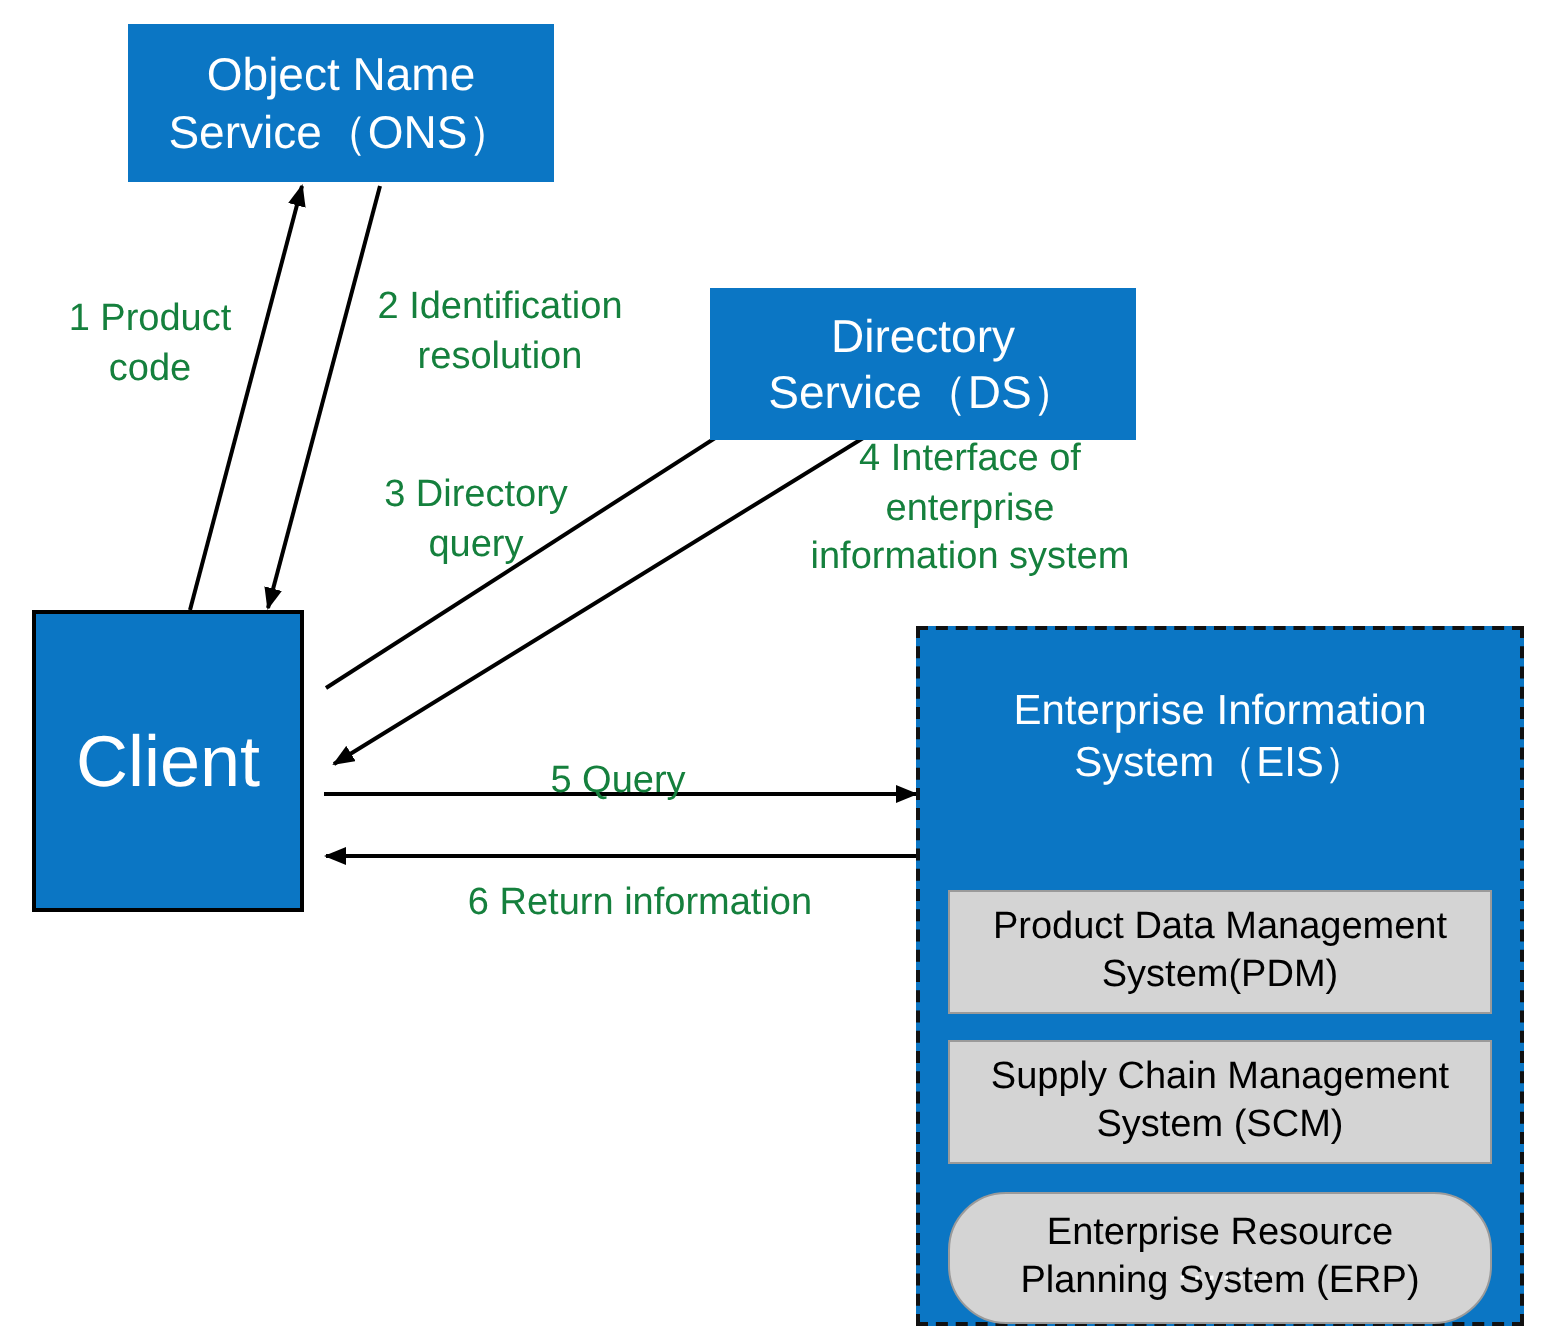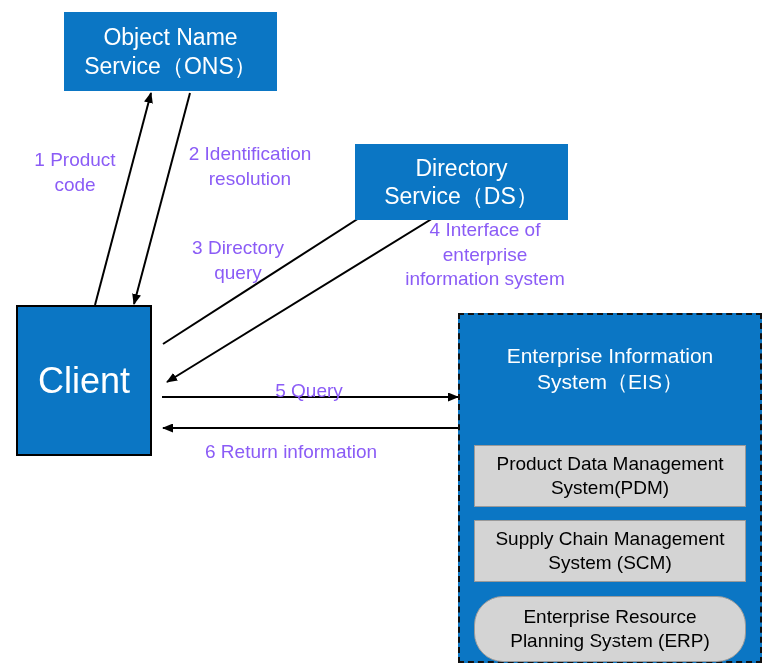--- a/index.html
+++ b/index.html
@@ -93,31 +93,31 @@
     top: 312px;
     text-align: center;
     color: #ffffff;
     font-size: 19px;
     letter-spacing: 1px;
   }
 
   
   .edge-label {
     position: absolute;
-    color: #8b5cf6;
+    color: #15803d;
     font-size: 19px;
     line-height: 1.3;
     white-space: pre-line;
   }
   #label-1 { left: 10px;  top: 148px; width: 130px; text-align: center; }
   #label-2 { left: 170px; top: 142px; width: 160px; text-align: center; }
   #label-3 { left: 168px; top: 236px; width: 140px; text-align: center; }
   #label-4 { left: 390px; top: 218px; width: 190px; text-align: center; }
   #label-5 { left: 215px; top: 379px; width: 160px; text-align: center; margin-left: 14px; }
-  #label-6 { left: 205px; top: 440px; width: 230px; text-align: left; }
+  #label-6 { left: 205px; top: 440px; width: 230px; text-align: center; }
 
   #edges {
     position: absolute;
     left: 0; top: 0;
     width: 777px; height: 667px;
     pointer-events: none;
   }
 </style>
 </head>
 <body>

